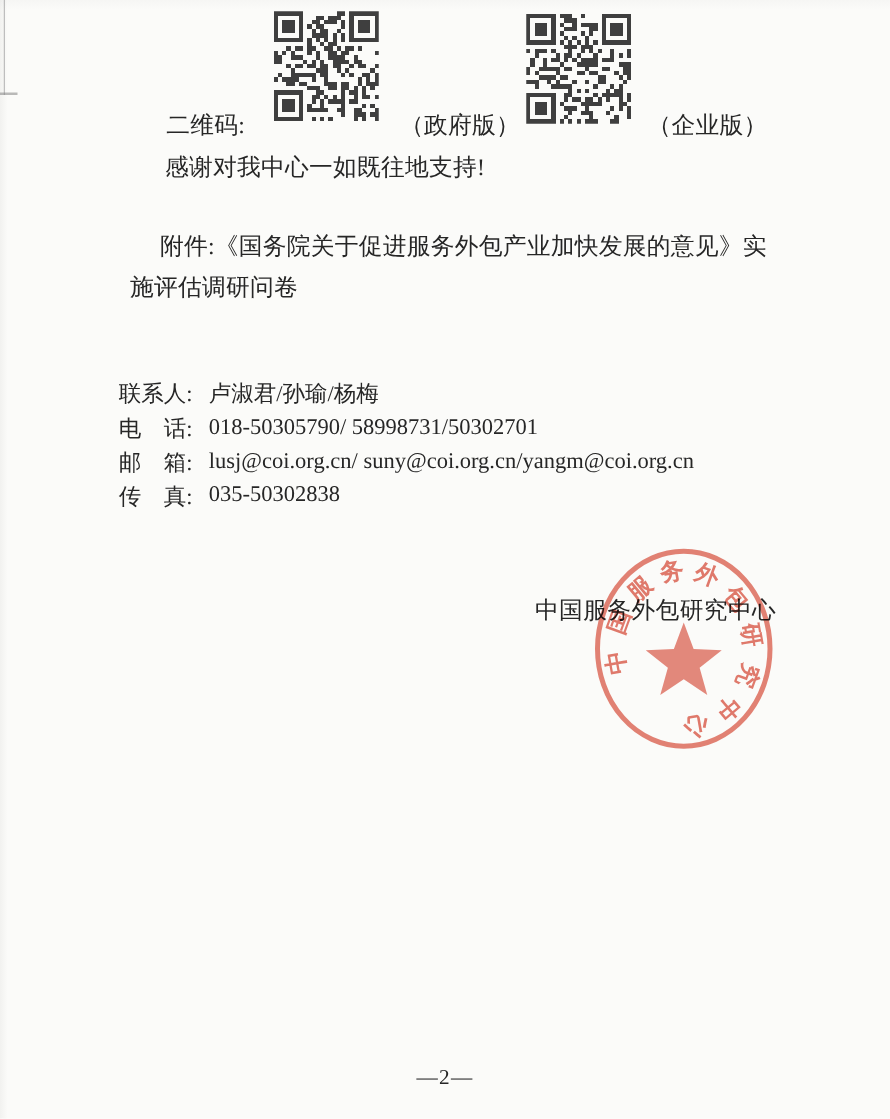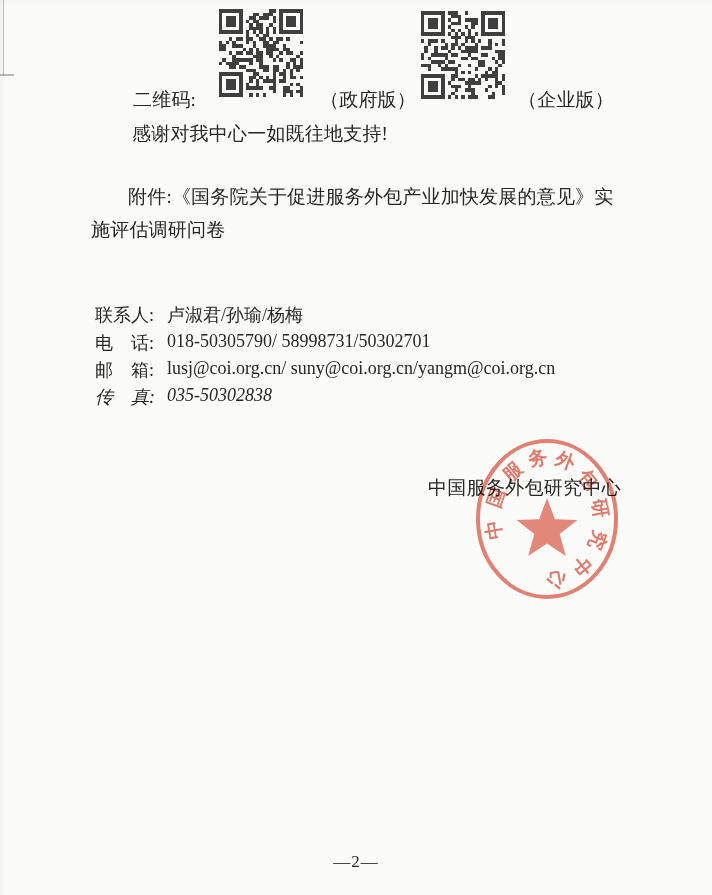--- a/index.html
+++ b/index.html
@@ -27,28 +27,28 @@
   .qr svg{width:100%;height:100%;shape-rendering:crispEdges;}
   #qr-gov{left:219px;top:9px;}
   #qr-ent{left:421px;top:11px;}
 
   
   #qr-label{left:133px;top:87px;text-align:center;}
   #caption-gov{left:320px;top:87px;}
   #caption-ent{left:518px;top:87px;}
   #thanks-line{left:132px;top:121px;}
   #attach-line1{left:128px;top:184px;}
-  #attach-line2{left:91px;top:217px;}
+  #attach-line2{left:104px;top:217px;}
 
   .contact-label{left:95px;}
   .contact-value{left:167px;}
   #contact-row-0 .contact-label,#contact-row-0 .contact-value{top:303px;}
   #contact-row-1 .contact-label,#contact-row-1 .contact-value{top:331px;}
   #contact-row-2 .contact-label,#contact-row-2 .contact-value{top:358px;}
-  #contact-row-3 .contact-label,#contact-row-3 .contact-value{top:385px;font-style:italic;}
+  #contact-row-3 .contact-label,#contact-row-3 .contact-value{top:385px;}
 
   #sig-org{left:428px;top:475px;font-size:19px;letter-spacing:0.3px;text-align:center;}
   #sig-date{left:477px;top:534px;font-size:19px;letter-spacing:0.5px;}
 
   
   #seal{
     position:absolute;left:447px;top:419px;width:200px;height:200px;
     color:var(--seal-color,#dc5847);
     mix-blend-mode:multiply;opacity:.88;pointer-events:none;
   }

